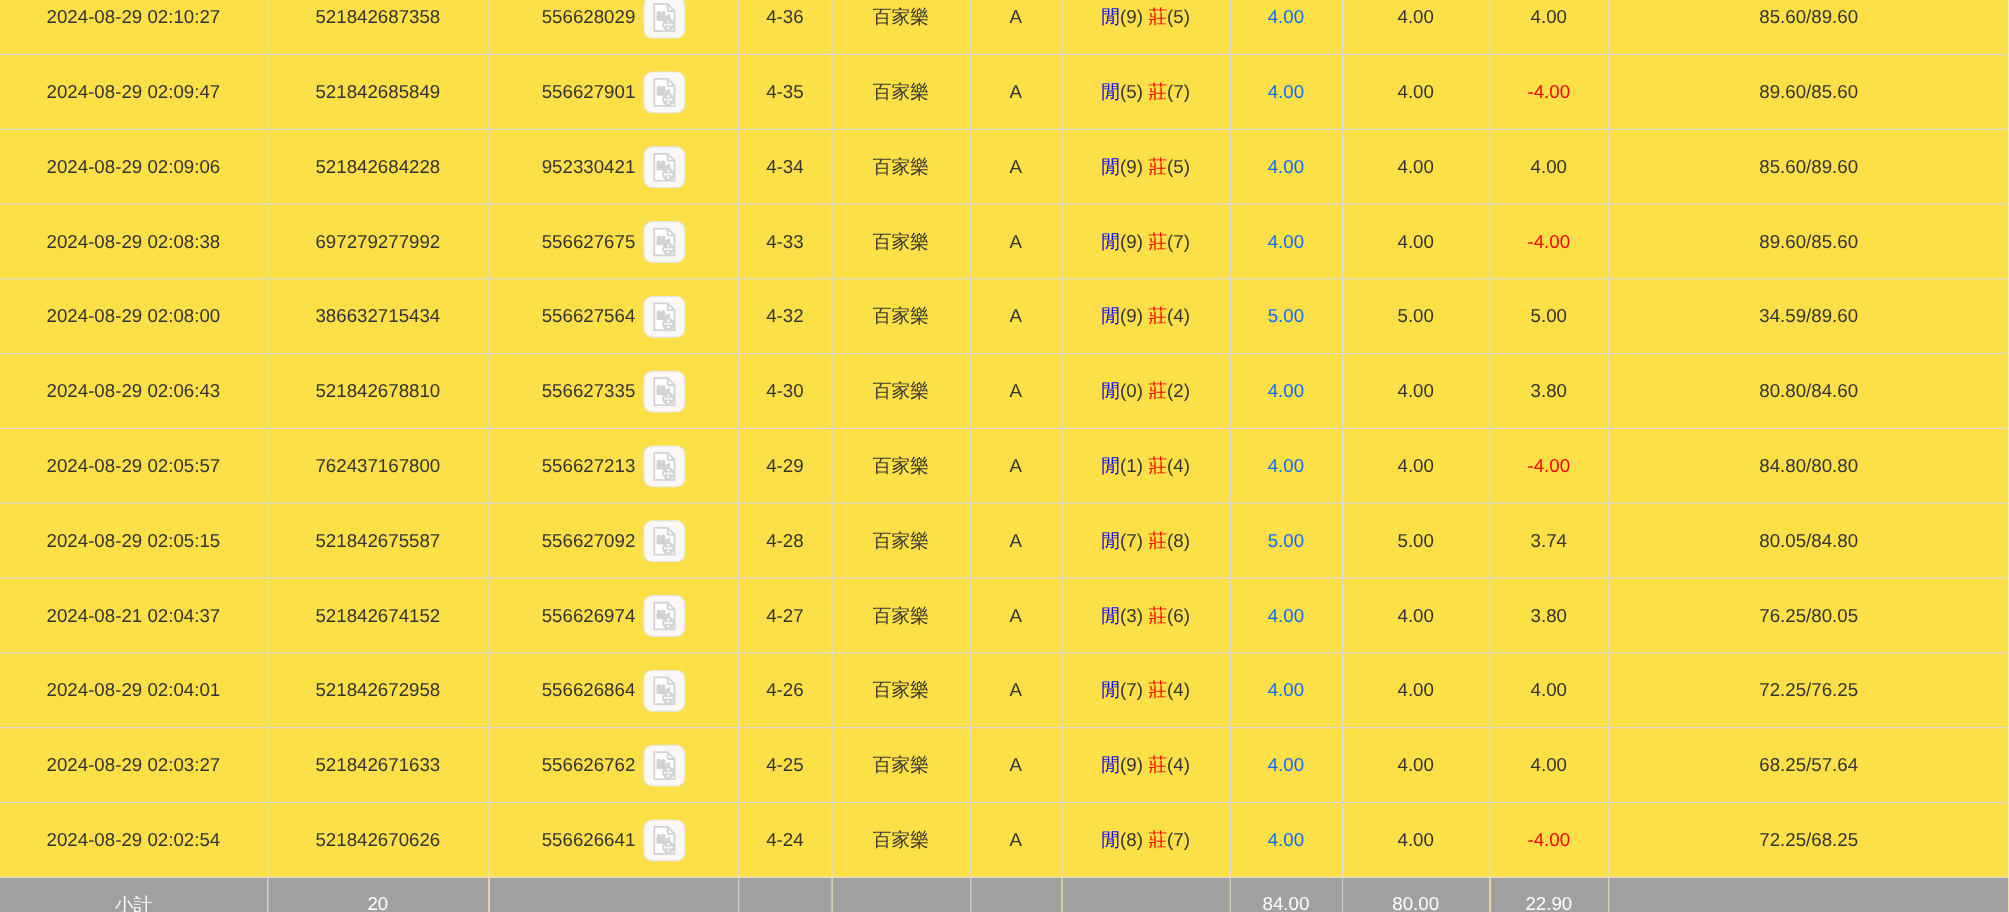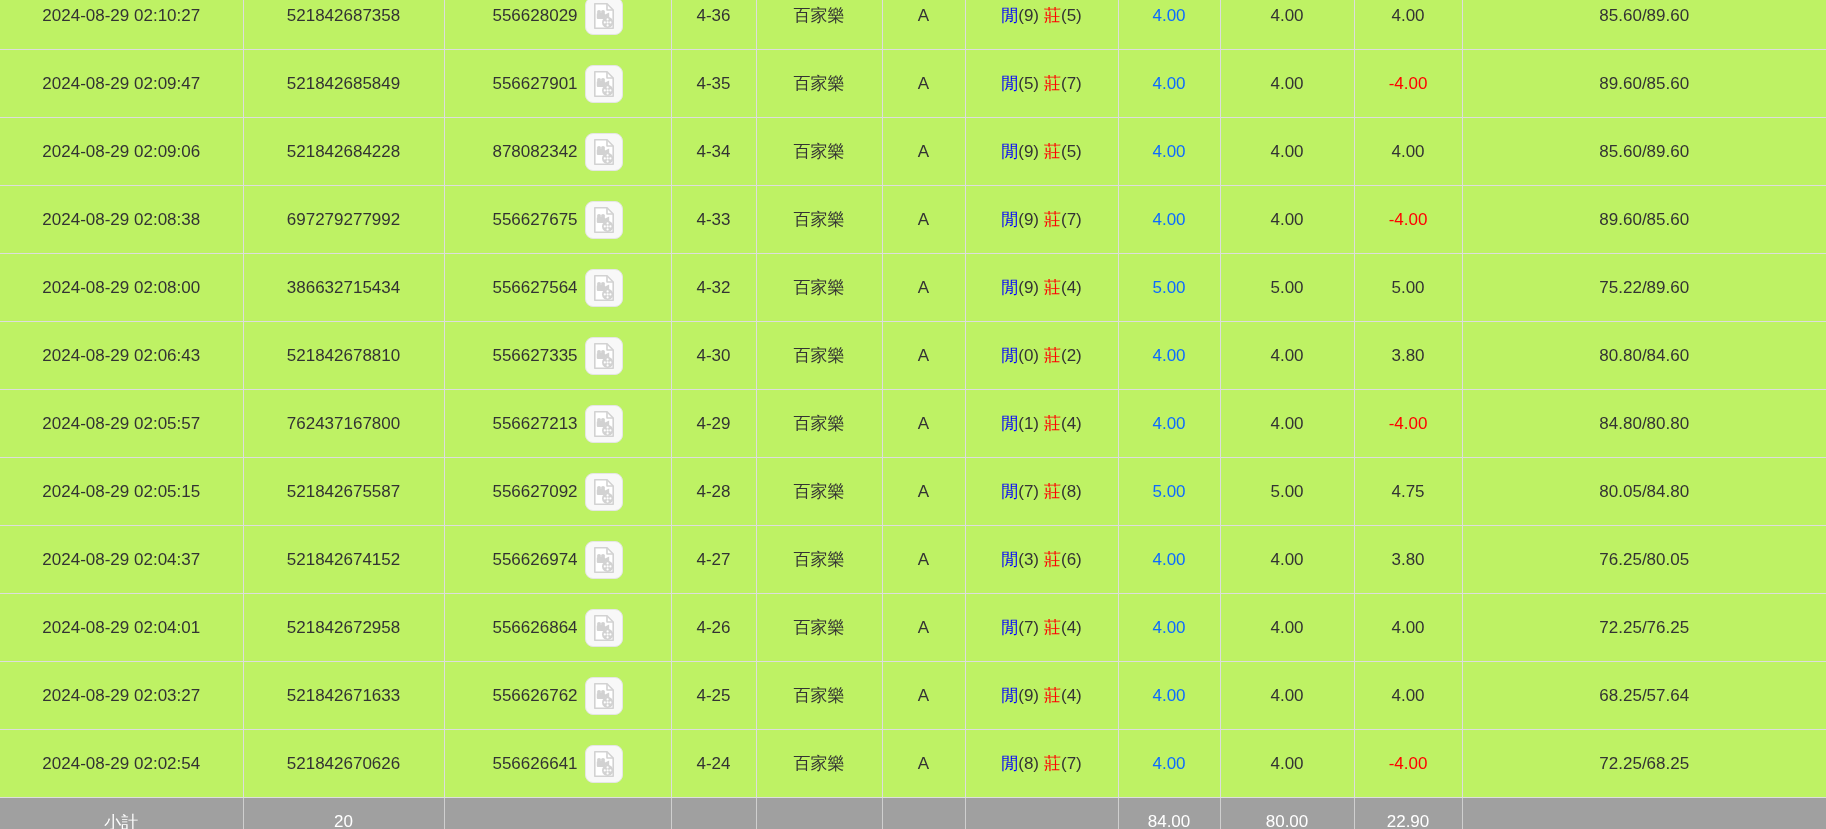--- a/index.html
+++ b/index.html
@@ -1,17 +1,17 @@
 <!DOCTYPE html>
 <html><head>
 <meta charset="utf-8">
 <style>
   html, body { margin: 0; padding: 0; background: #fff; }
   .viewport {
-    width: 1826px; height: 829px; overflow: hidden; background: #bef264;
+    width: 1826px; height: 829px; overflow: hidden; background: #fde047;
     font-family: "Liberation Sans", "DejaVu Sans", sans-serif; color: #333;
     position: relative;
   }
   table.grid {
     border-collapse: collapse; table-layout: fixed;
     width: 1826px; margin-top: -18px;
   }
   td {
     border: 1px solid #ddd;
     text-align: center; vertical-align: middle;
@@ -131,21 +131,21 @@
     <td><a class="bet-link">4.00</a></td>
     <td><span>4.00</span></td>
     <td><span class="wl neg">-4.00</span></td>
     <td><span>89.60/85.60</span></td>
   </tr>
         <tr class="row">
     <td><span>2024-08-29 02:09:06</span></td>
     <td><span>521842684228</span></td>
     <td>
       <span class="gn-wrap">
-        <span>878082342</span>
+        <span>952330421</span>
         <button class="video-btn">
           <svg width="26" height="28" viewBox="0 0 26 28">
             <path d="M3.8 1.8 h12.2 l6.2 6.2 v18.2 h-18.4 z" fill="#ffffff" stroke="#d2d2d2" stroke-width="1.6" stroke-linejoin="round"></path>
             <path d="M16 1.8 v6.2 h6.2" fill="none" stroke="#d2d2d2" stroke-width="1.6" stroke-linejoin="round"></path>
             <circle cx="8" cy="10" r="2" fill="#d2d2d2"></circle>
             <circle cx="12" cy="10" r="2" fill="#d2d2d2"></circle>
             <rect x="5.8" y="11" width="8.2" height="6" rx="1" fill="#d2d2d2"></rect>
             <path d="M14 12.4 l4.2 -2 v7.2 l-4.2 -2 z" fill="#d2d2d2"></path>
             <circle cx="16.6" cy="20.4" r="5.6" fill="#d2d2d2"></circle>
             <circle cx="16.6" cy="20.4" r="1.1" fill="#ffffff"></circle>
@@ -229,21 +229,21 @@
     </td>
     <td><span>4-32</span></td>
     <td><span>百家樂</span></td>
     <td><span>A</span></td>
     <td>
       <span class="player">閒</span><span>(9)</span><span class="banker">莊</span><span>(4)</span>
     </td>
     <td><a class="bet-link">5.00</a></td>
     <td><span>5.00</span></td>
     <td><span class="wl">5.00</span></td>
-    <td><span>75.22/89.60</span></td>
+    <td><span>34.59/89.60</span></td>
   </tr>
         <tr class="row">
     <td><span>2024-08-29 02:06:43</span></td>
     <td><span>521842678810</span></td>
     <td>
       <span class="gn-wrap">
         <span>556627335</span>
         <button class="video-btn">
           <svg width="26" height="28" viewBox="0 0 26 28">
             <path d="M3.8 1.8 h12.2 l6.2 6.2 v18.2 h-18.4 z" fill="#ffffff" stroke="#d2d2d2" stroke-width="1.6" stroke-linejoin="round"></path>
@@ -333,25 +333,25 @@
       </span>
     </td>
     <td><span>4-28</span></td>
     <td><span>百家樂</span></td>
     <td><span>A</span></td>
     <td>
       <span class="player">閒</span><span>(7)</span><span class="banker">莊</span><span>(8)</span>
     </td>
     <td><a class="bet-link">5.00</a></td>
     <td><span>5.00</span></td>
-    <td><span class="wl">4.75</span></td>
+    <td><span class="wl">3.74</span></td>
     <td><span>80.05/84.80</span></td>
   </tr>
         <tr class="row">
-    <td><span>2024-08-29 02:04:37</span></td>
+    <td><span>2024-08-21 02:04:37</span></td>
     <td><span>521842674152</span></td>
     <td>
       <span class="gn-wrap">
         <span>556626974</span>
         <button class="video-btn">
           <svg width="26" height="28" viewBox="0 0 26 28">
             <path d="M3.8 1.8 h12.2 l6.2 6.2 v18.2 h-18.4 z" fill="#ffffff" stroke="#d2d2d2" stroke-width="1.6" stroke-linejoin="round"></path>
             <path d="M16 1.8 v6.2 h6.2" fill="none" stroke="#d2d2d2" stroke-width="1.6" stroke-linejoin="round"></path>
             <circle cx="8" cy="10" r="2" fill="#d2d2d2"></circle>
             <circle cx="12" cy="10" r="2" fill="#d2d2d2"></circle>

